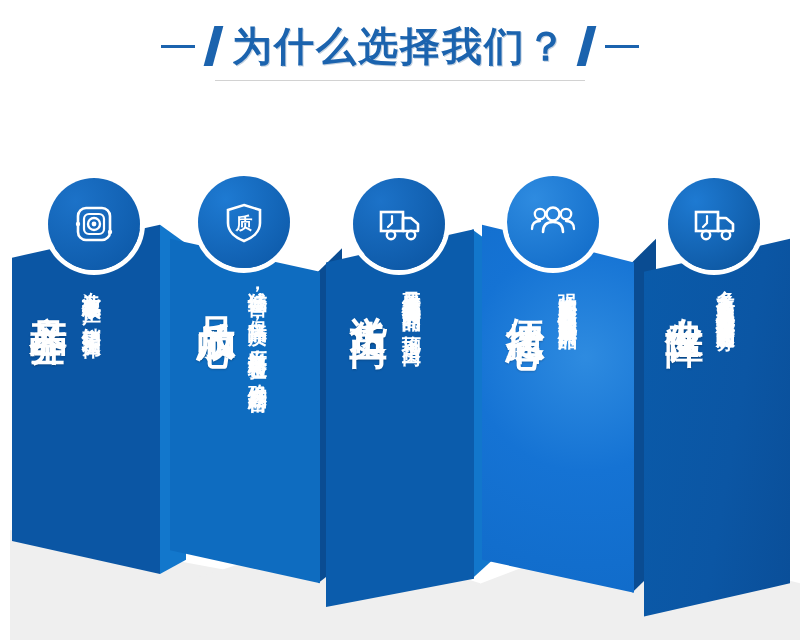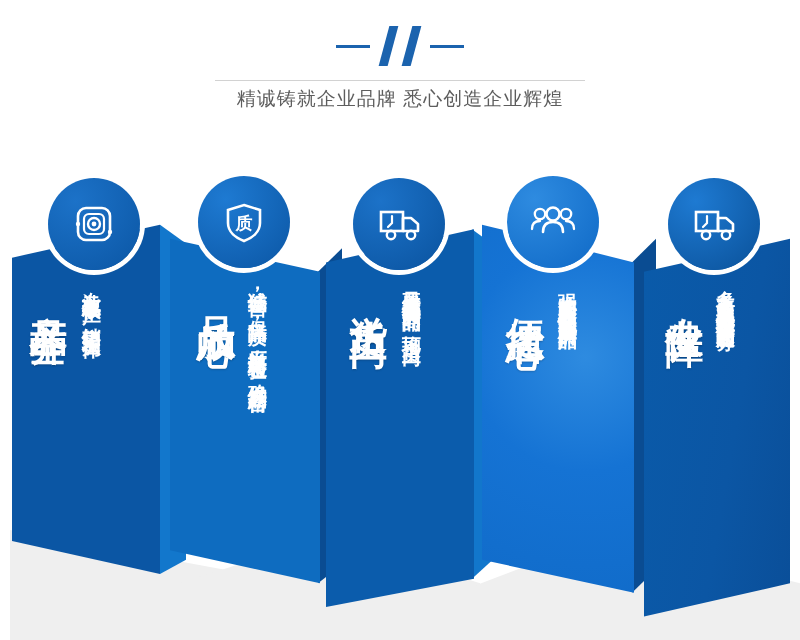--- a/index.html
+++ b/index.html
@@ -77,25 +77,25 @@
 </style>
 </head>
 <body>
 
 <div class="stage">
 
   <div class="header">
     <div class="title-row">
       <span class="rule"></span>
       <span class="slash"></span>
+      <span class="main-title">为什么选择我们？</span>
       <span class="slash"></span>
       <span class="rule"></span>
     </div>
     <div class="sub-divider"></div>
-    <div class="subtitle">精诚铸就企业品牌 悉心创造企业辉煌</div>
   </div>
 
   <div class="ribbon">
 
     <div class="shadow" style="left:10px;width:250px;height:110px;clip-path:polygon(0 0,100% 42%,100% 100%,0 100%);"></div>
     <div class="shadow" style="left:180px;width:300px;height:105px;clip-path:polygon(50% 0,100% 46%,100% 100%,0 100%,0 46%);"></div>
     <div class="shadow" style="left:470px;width:330px;height:105px;clip-path:polygon(42% 0,100% 46%,100% 100%,0 100%,0 50%);"></div>
 
     <div class="panel" style="left:12px;width:148px;z-index:2;">
       <div class="face" style="background:#0B56A4;clip-path:polygon(0 19%,100% 12%,100% 86%,0 79%);"></div>

